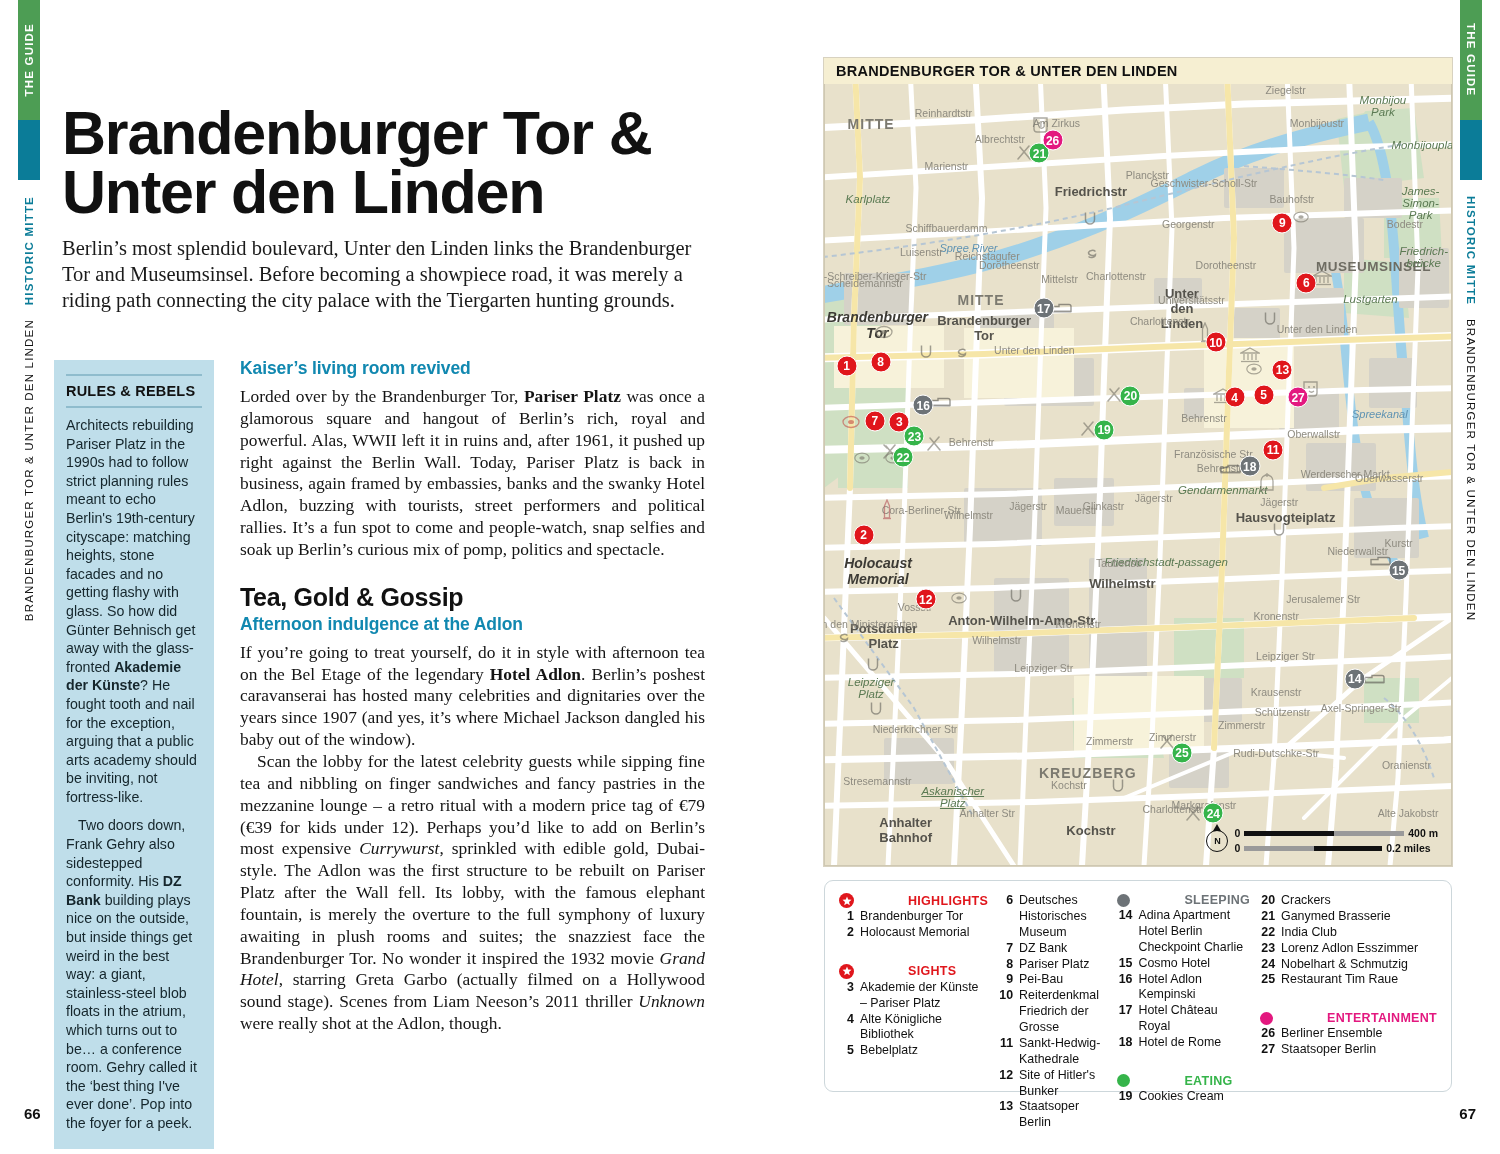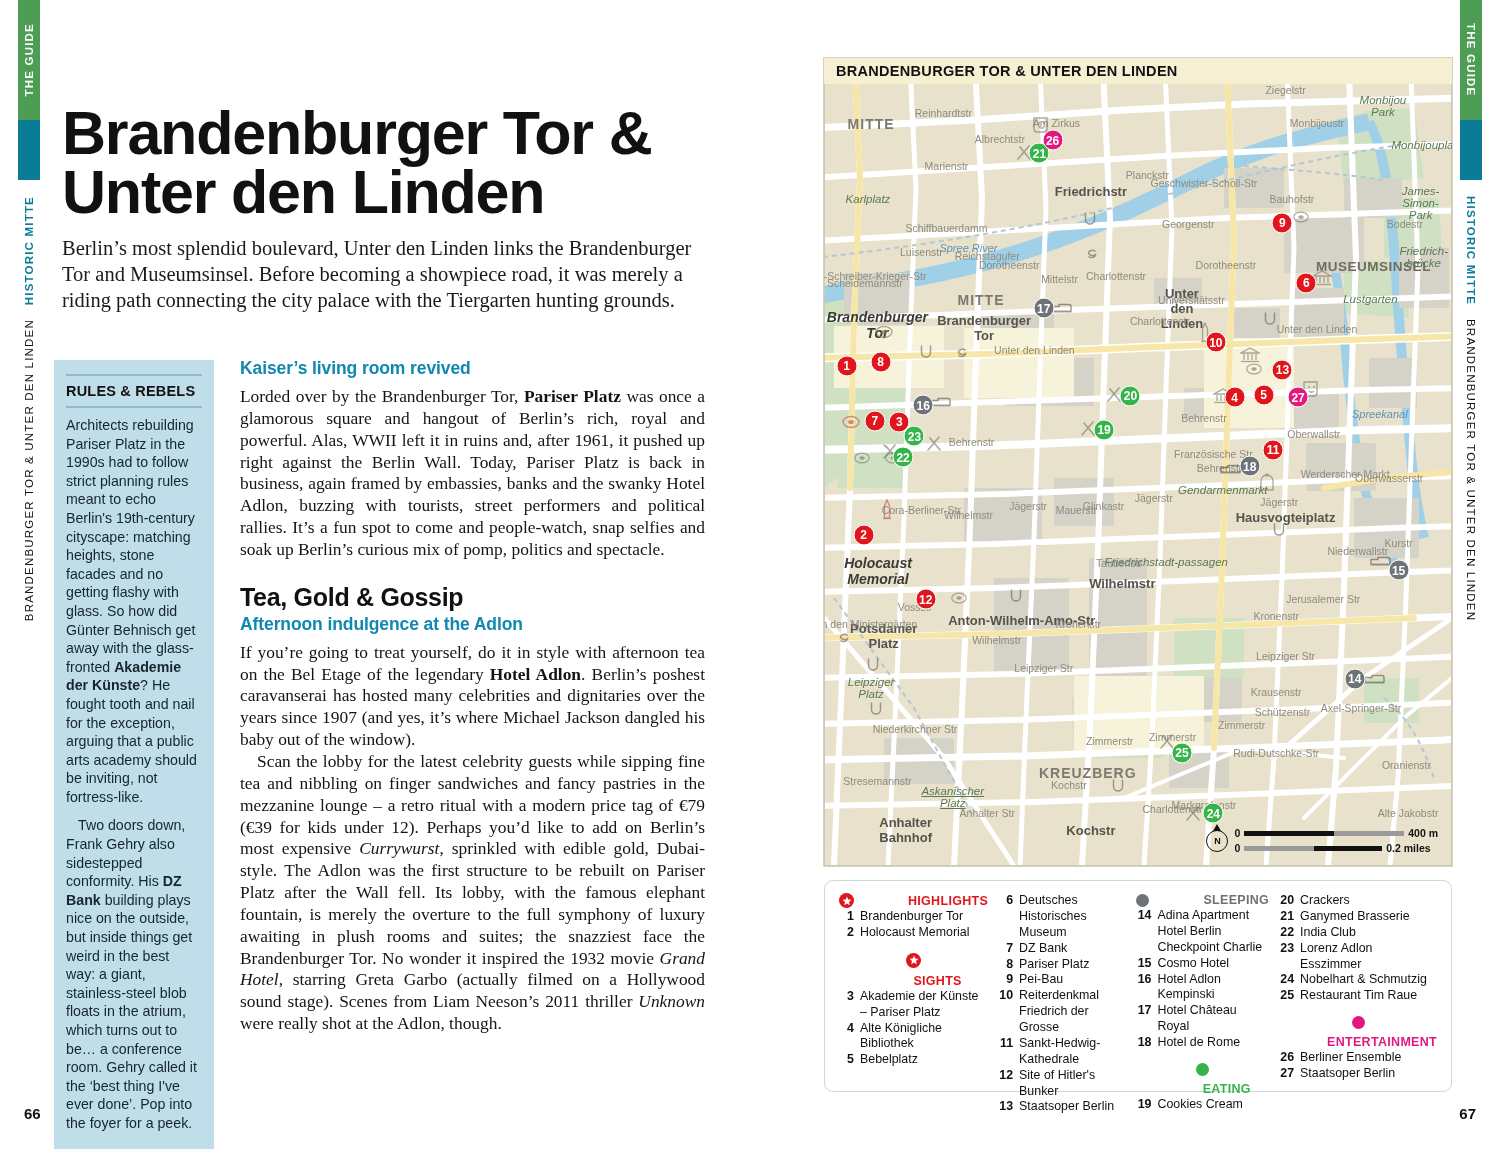--- a/index.html
+++ b/index.html
@@ -149,21 +149,21 @@
 
   
   .legend{
     position:absolute;left:74px;top:880px;width:628px;height:212px;
     border:1px solid #cdd7db;border-radius:9px;background:#fff;
     box-sizing:border-box;padding:12px 14px;
     display:flex;gap:10px;
   }
   .lgcol{flex:1;}
   .lg-head{display:flex;align-items:center;gap:6px;margin:0 0 1px 0;}
-  .lg-head.second{margin-top:12px;flex-direction:column;}
+  .lg-head.second{margin-top:23px;}
   .lg-head .lbl{font-size:12.5px;font-weight:bold;letter-spacing:0.3px;padding-left:48px;}
   .lg-head.red .lbl{color:#e0161c;}
   .lg-head.grey .lbl{color:#6d7377;}
   .lg-head.green .lbl{color:#35b44a;}
   .lg-head.pink .lbl{color:#e3187f;}
   .star{width:15px;height:15px;border-radius:50%;background:#e0161c;display:flex;align-items:center;justify-content:center;}
   .star svg{width:10px;height:10px;}
   .dot{width:13px;height:13px;border-radius:50%;display:inline-block;}
   .dot.grey{background:#6d7377;}
   .dot.green{background:#35b44a;}

